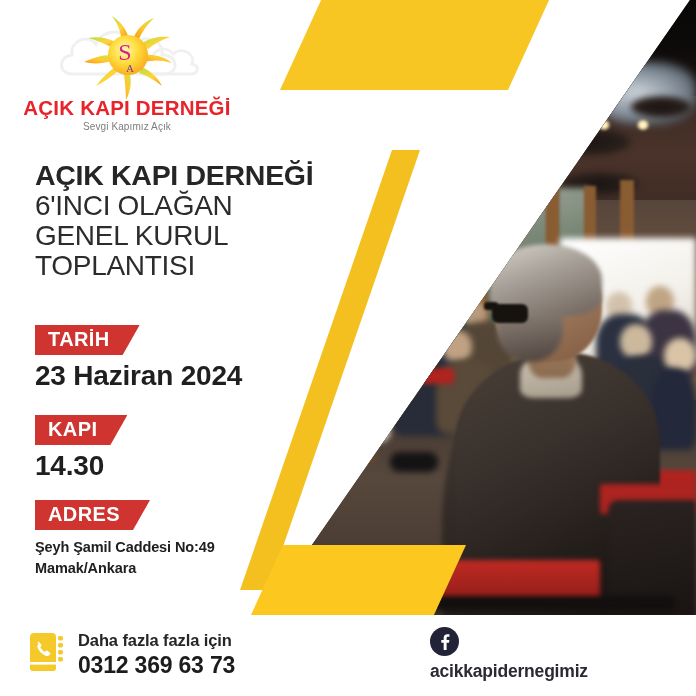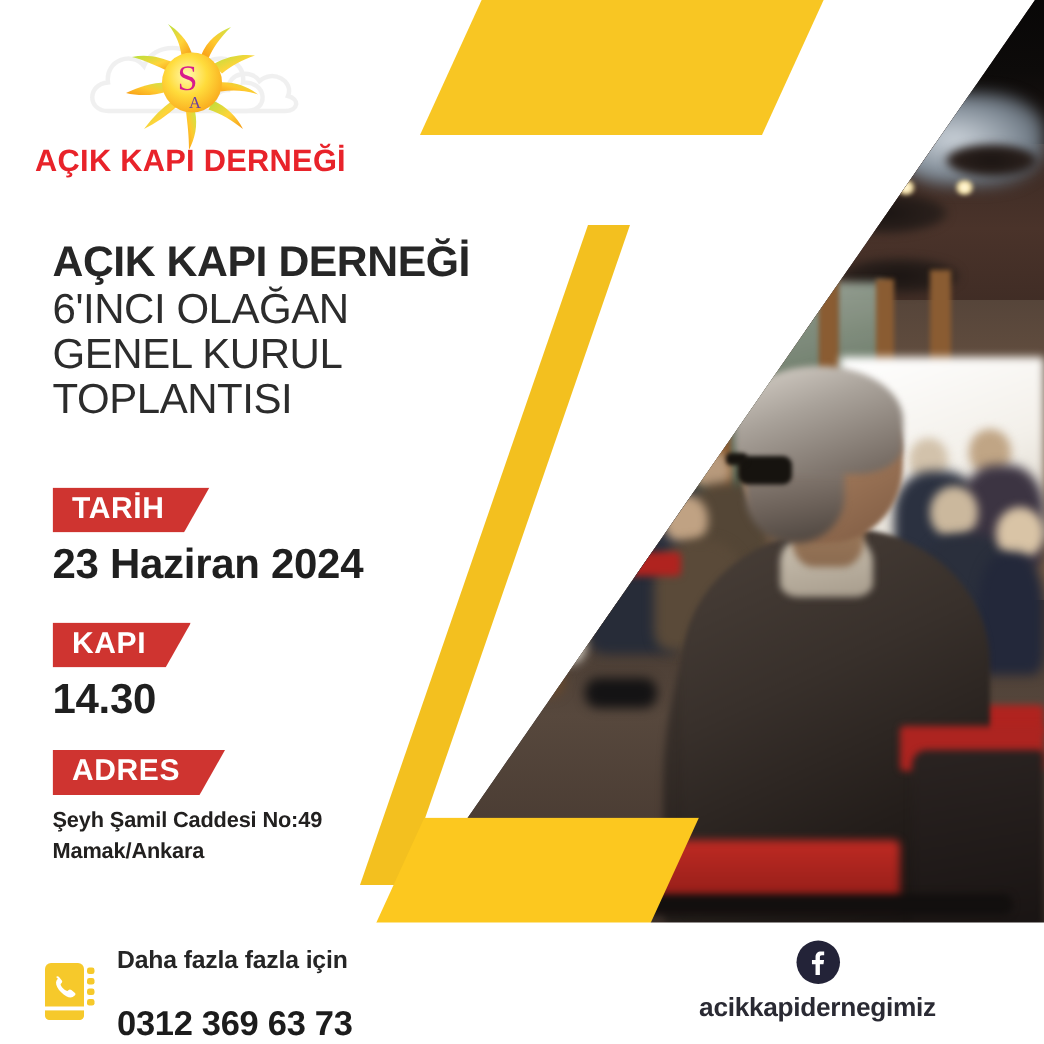--- a/index.html
+++ b/index.html
@@ -256,24 +256,24 @@
   .foot-left{
     position:absolute; left:30px; top:14px;
     display:flex; align-items:center; gap:12px;
   }
   .book-icon{ width:36px; height:44px; flex:none; }
   .foot-txt1{
     font-size:16.5px; font-weight:bold; color:#262626; letter-spacing:-0.1px;
   }
   .foot-txt2{
     font-size:23px; font-weight:bold; color:#1c1c1c; letter-spacing:-0.2px;
-    margin-top:19px;
+    margin-top:2px;
   }
   .foot-right{
-    position:absolute; left:430px; top:10px; width:230px; text-align:center;
+    position:absolute; left:430px; top:10px; width:230px; text-align:left;
   }
   .fb-circle{
     width:29px; height:29px; border-radius:50%;
     background:#232338; display:inline-flex;
     align-items:center; justify-content:center;
   }
   .fb-circle svg{ display:block; }
   .handle{
     font-size:17.5px; font-weight:bold; color:#2a2a33;
     margin-top:5px; letter-spacing:-0.2px;
@@ -422,20 +422,21 @@
           <path d="M36 57 C29 63 22 68 14 72 C20 64 26 58 33 53 Z" fill="url(#rayA)"></path>
           <path d="M30 47 C20 50 10 50 2 48 C11 44 19 41 29 41 Z" fill="url(#rayB)"></path>
           <path d="M31 34 C23 30 14 26 6 24 C16 22 25 24 34 28 Z" fill="url(#rayA)"></path>
           <circle cx="46" cy="41" r="20" fill="url(#sunBody)"></circle>
           <text x="43" y="46" font-family="'Liberation Serif', serif" font-size="24" fill="#d81b8c" text-anchor="middle">S</text>
           <text x="48" y="58" font-family="'Liberation Serif', serif" font-size="11" fill="#6a3fa0" text-anchor="middle">A</text>
         </g>
       </svg>
     </div>
     <div class="logo-name">AÇIK KAPI DERNEĞİ</div>
+    <div class="logo-tag">Sevgi Kapımız Açık</div>
   </div>
 
   <div class="content">
 
     <div class="title-line t-bold">AÇIK KAPI DERNEĞİ</div>
     <div class="title-line t-reg">6'INCI OLAĞAN</div>
     <div class="title-line t-reg">GENEL KURUL</div>
     <div class="title-line t-reg">TOPLANTISI</div>
 
     <div class="blk-tarih">

